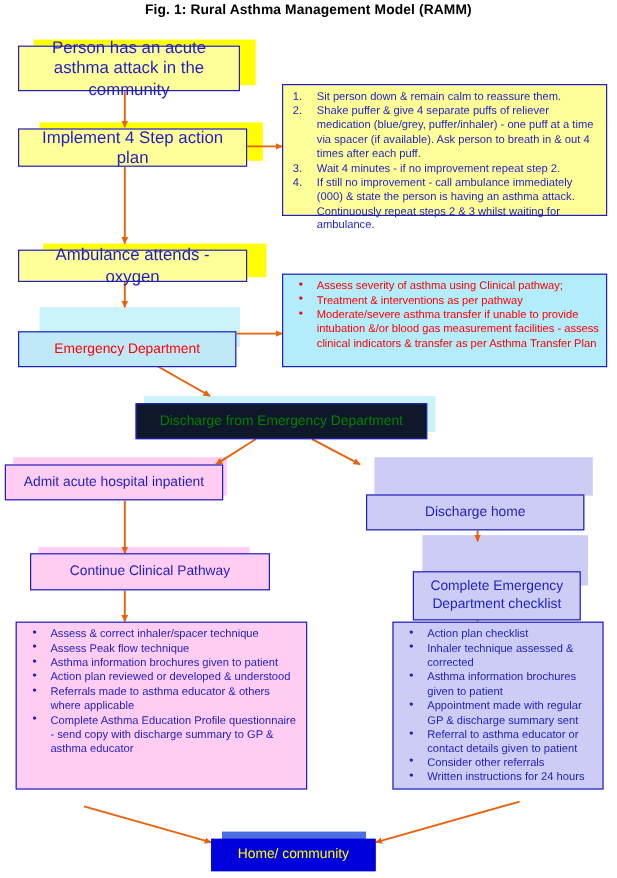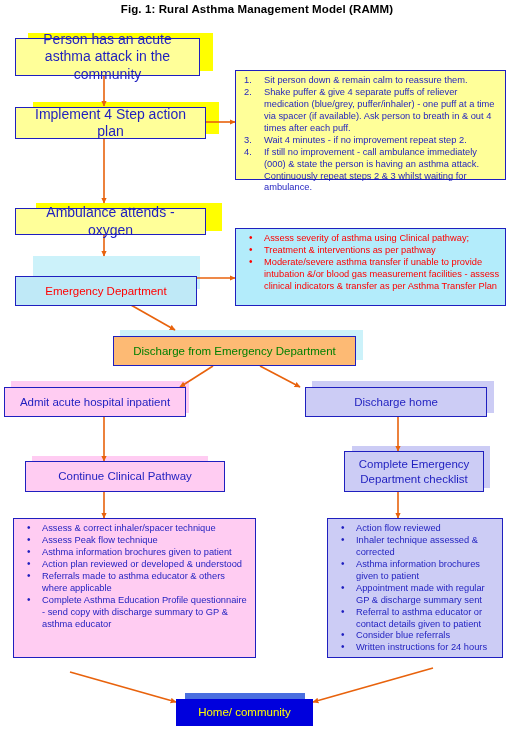--- a/index.html
+++ b/index.html
@@ -19,24 +19,24 @@
   .node{position:absolute;box-sizing:border-box;border:1.5px solid #1f1fbf;
         display:flex;align-items:center;justify-content:center;text-align:center;
         font-size:14px;line-height:1.25;z-index:3;}
   .shadow{position:absolute;z-index:1;}
 
   
   .c-yellow{background:#ffff99;color:#1f1fbf;}
   .s-yellow{background:#ffff00;}
   .c-cyan{background:#bfe9f7;color:#ff0000;}
   .s-cyan{background:#ccf2fa;}
-  .c-cyan2{background:#fdba74;color:#008000;}
+  .c-cyan2{background:#0f172a;color:#008000;}
   .c-pink{background:#ffccf2;color:#1f1fbf;}
   .s-pink{background:#ffccf2;}
-  .c-lav{background:#ccccf5;color:#1f1fbf;}
+  .c-lav{background:#ccccf5;color:#1f1fbf;margin-top:25px;}
   .s-lav{background:#ccccf5;}
   .c-blue{background:#0000dd;color:#ffff00;text-align:center;}
   .s-blue{background:#4a6fe0;}
 
   
   .panel{position:absolute;box-sizing:border-box;border:1.5px solid #1f1fbf;
          z-index:3;padding:4px 5px 4px 4px;}
   .panel ol,.panel ul{margin:0;padding:0;list-style:none;}
   .panel li{position:relative;padding-left:24px;margin:0 0 0 0;
             font-size:9.3px;line-height:1.285;}
@@ -150,26 +150,26 @@
       <li>Assess Peak flow technique</li>
       <li>Asthma information brochures given to patient</li>
       <li>Action plan reviewed or developed &amp; understood</li>
       <li>Referrals made to asthma educator &amp; others where applicable</li>
       <li>Complete Asthma Education Profile questionnaire - send copy with discharge summary to GP &amp; asthma educator</li>
     </ul>
   </div>
 
   <div class="panel p-lav bulleted" style="left:327px;top:518px;width:176px;height:140px;">
     <ul>
-      <li>Action flow reviewed</li>
+      <li>Action plan checklist</li>
       <li>Inhaler technique assessed &amp; corrected</li>
       <li>Asthma information brochures given to patient</li>
       <li>Appointment made with regular GP &amp; discharge summary sent</li>
       <li>Referral to asthma educator or contact details given to patient</li>
-      <li>Consider blue referrals</li>
+      <li>Consider other referrals</li>
       <li>Written instructions for 24 hours</li>
     </ul>
   </div>
 
   <div class="shadow s-blue" style="left:185px;top:693px;width:120px;height:30px;"></div>
   <div class="node c-blue" style="left:176px;top:699px;width:137px;height:27px;padding:0 6px;border-color:#0000dd;font-size:11.5px;">Home/ community</div>
 
 </div>
 
 </body></html>

